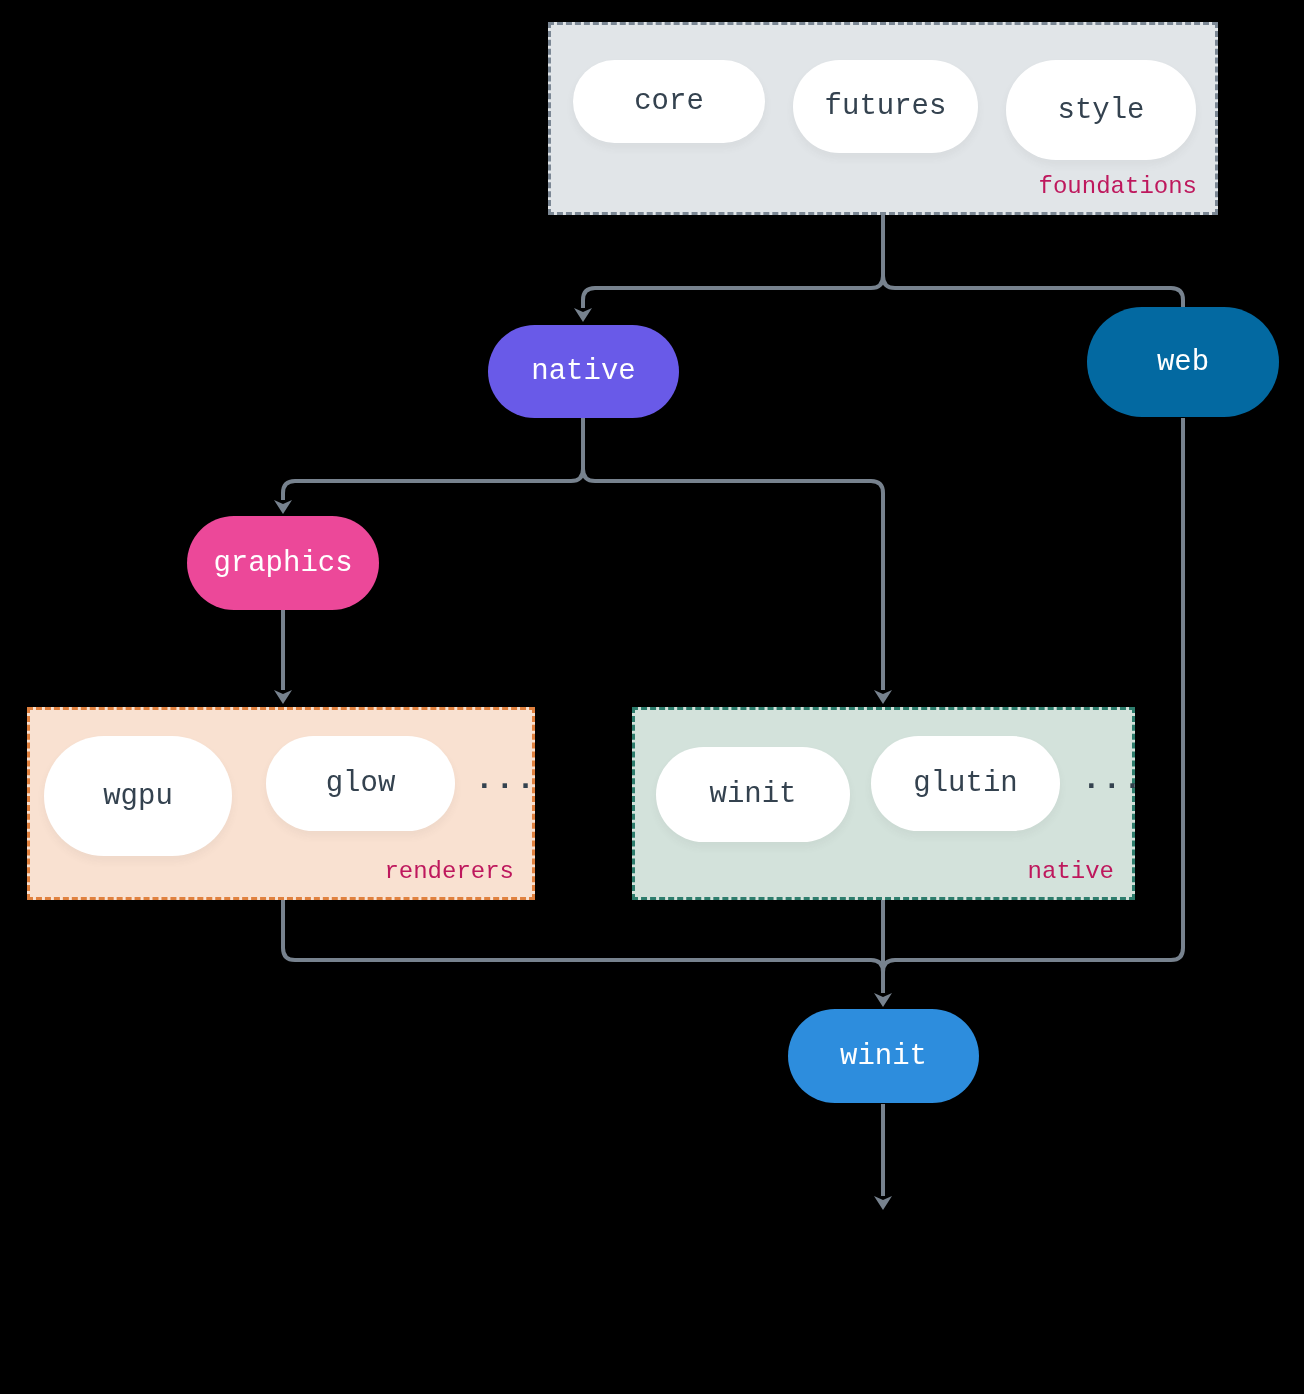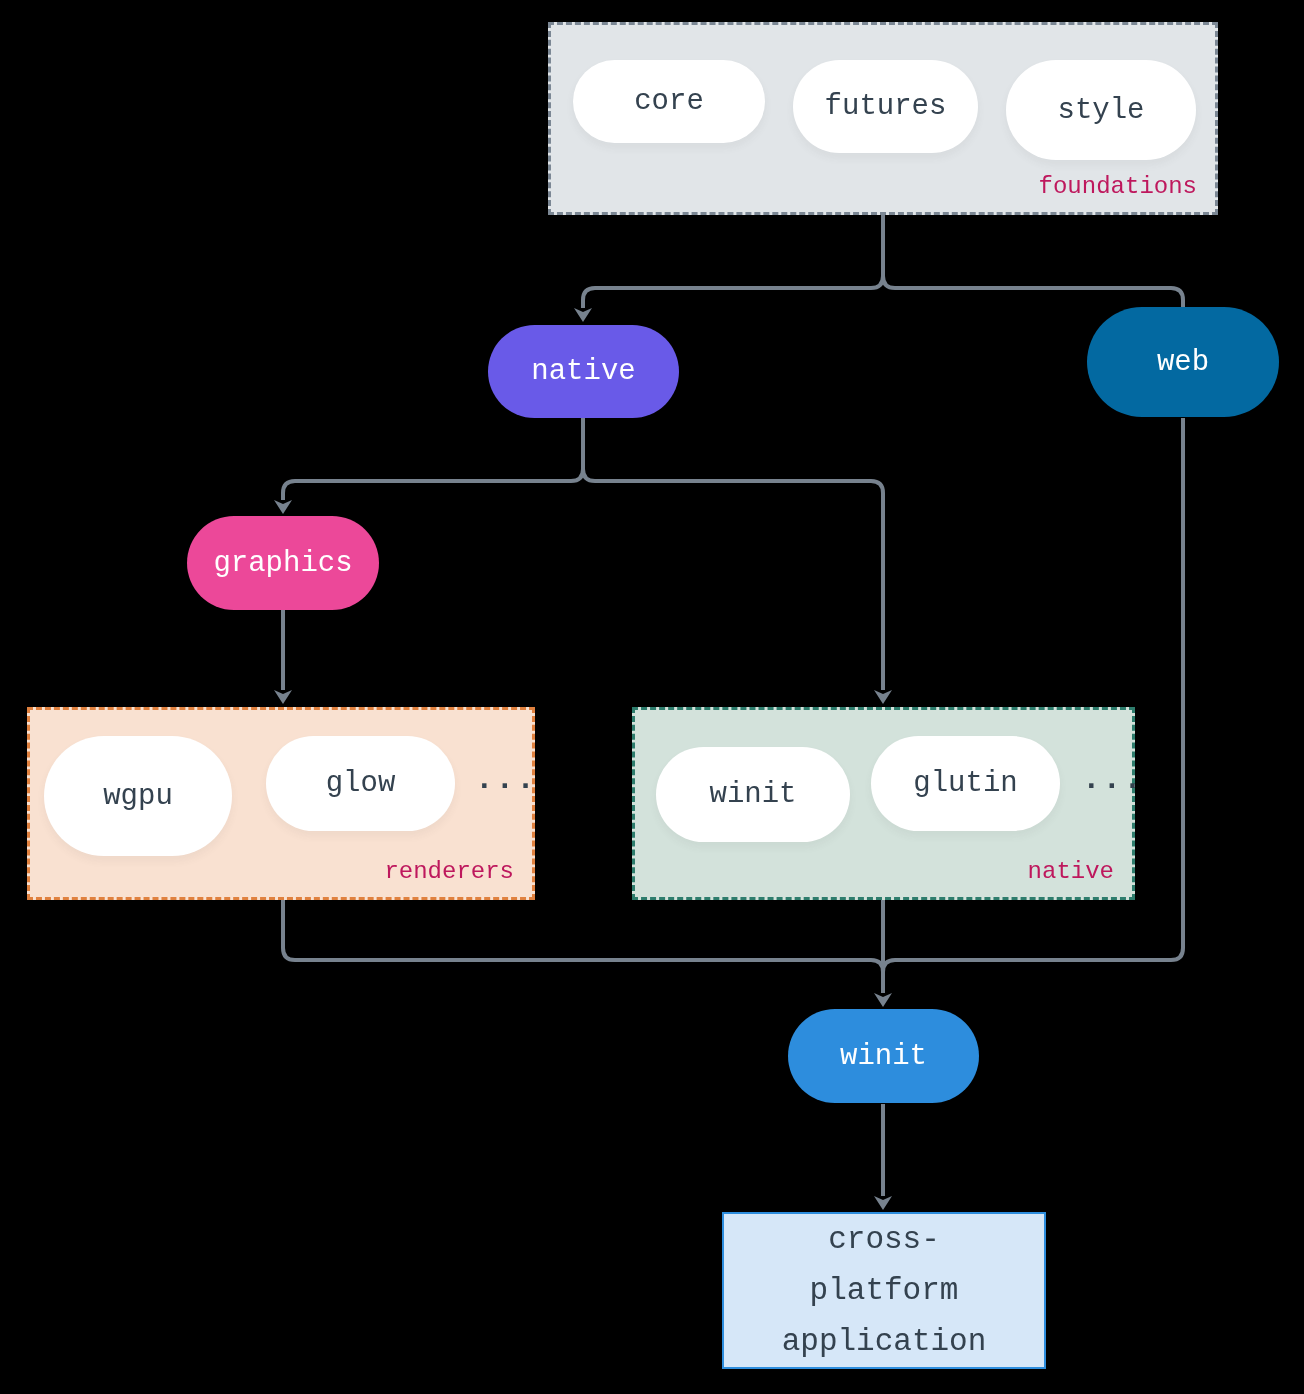--- a/index.html
+++ b/index.html
@@ -162,17 +162,14 @@
 
   <div class="group-box shells">
     <div class="pill" style="left:21px; top:26px; width:194px; height:95px;margin-top:11px;">winit</div>
     <div class="pill" style="left:236px; top:26px; width:189px; height:95px;">glutin</div>
     <div class="ellipsis" style="left:447px;">...</div>
     <div class="group-label">native</div>
   </div>
 
   <div class="node iced">winit</div>
 
-  <div class="app-box">
-    <span>cross-platform application</span>
-  </div>
 
 </div>
 
 </body></html>

